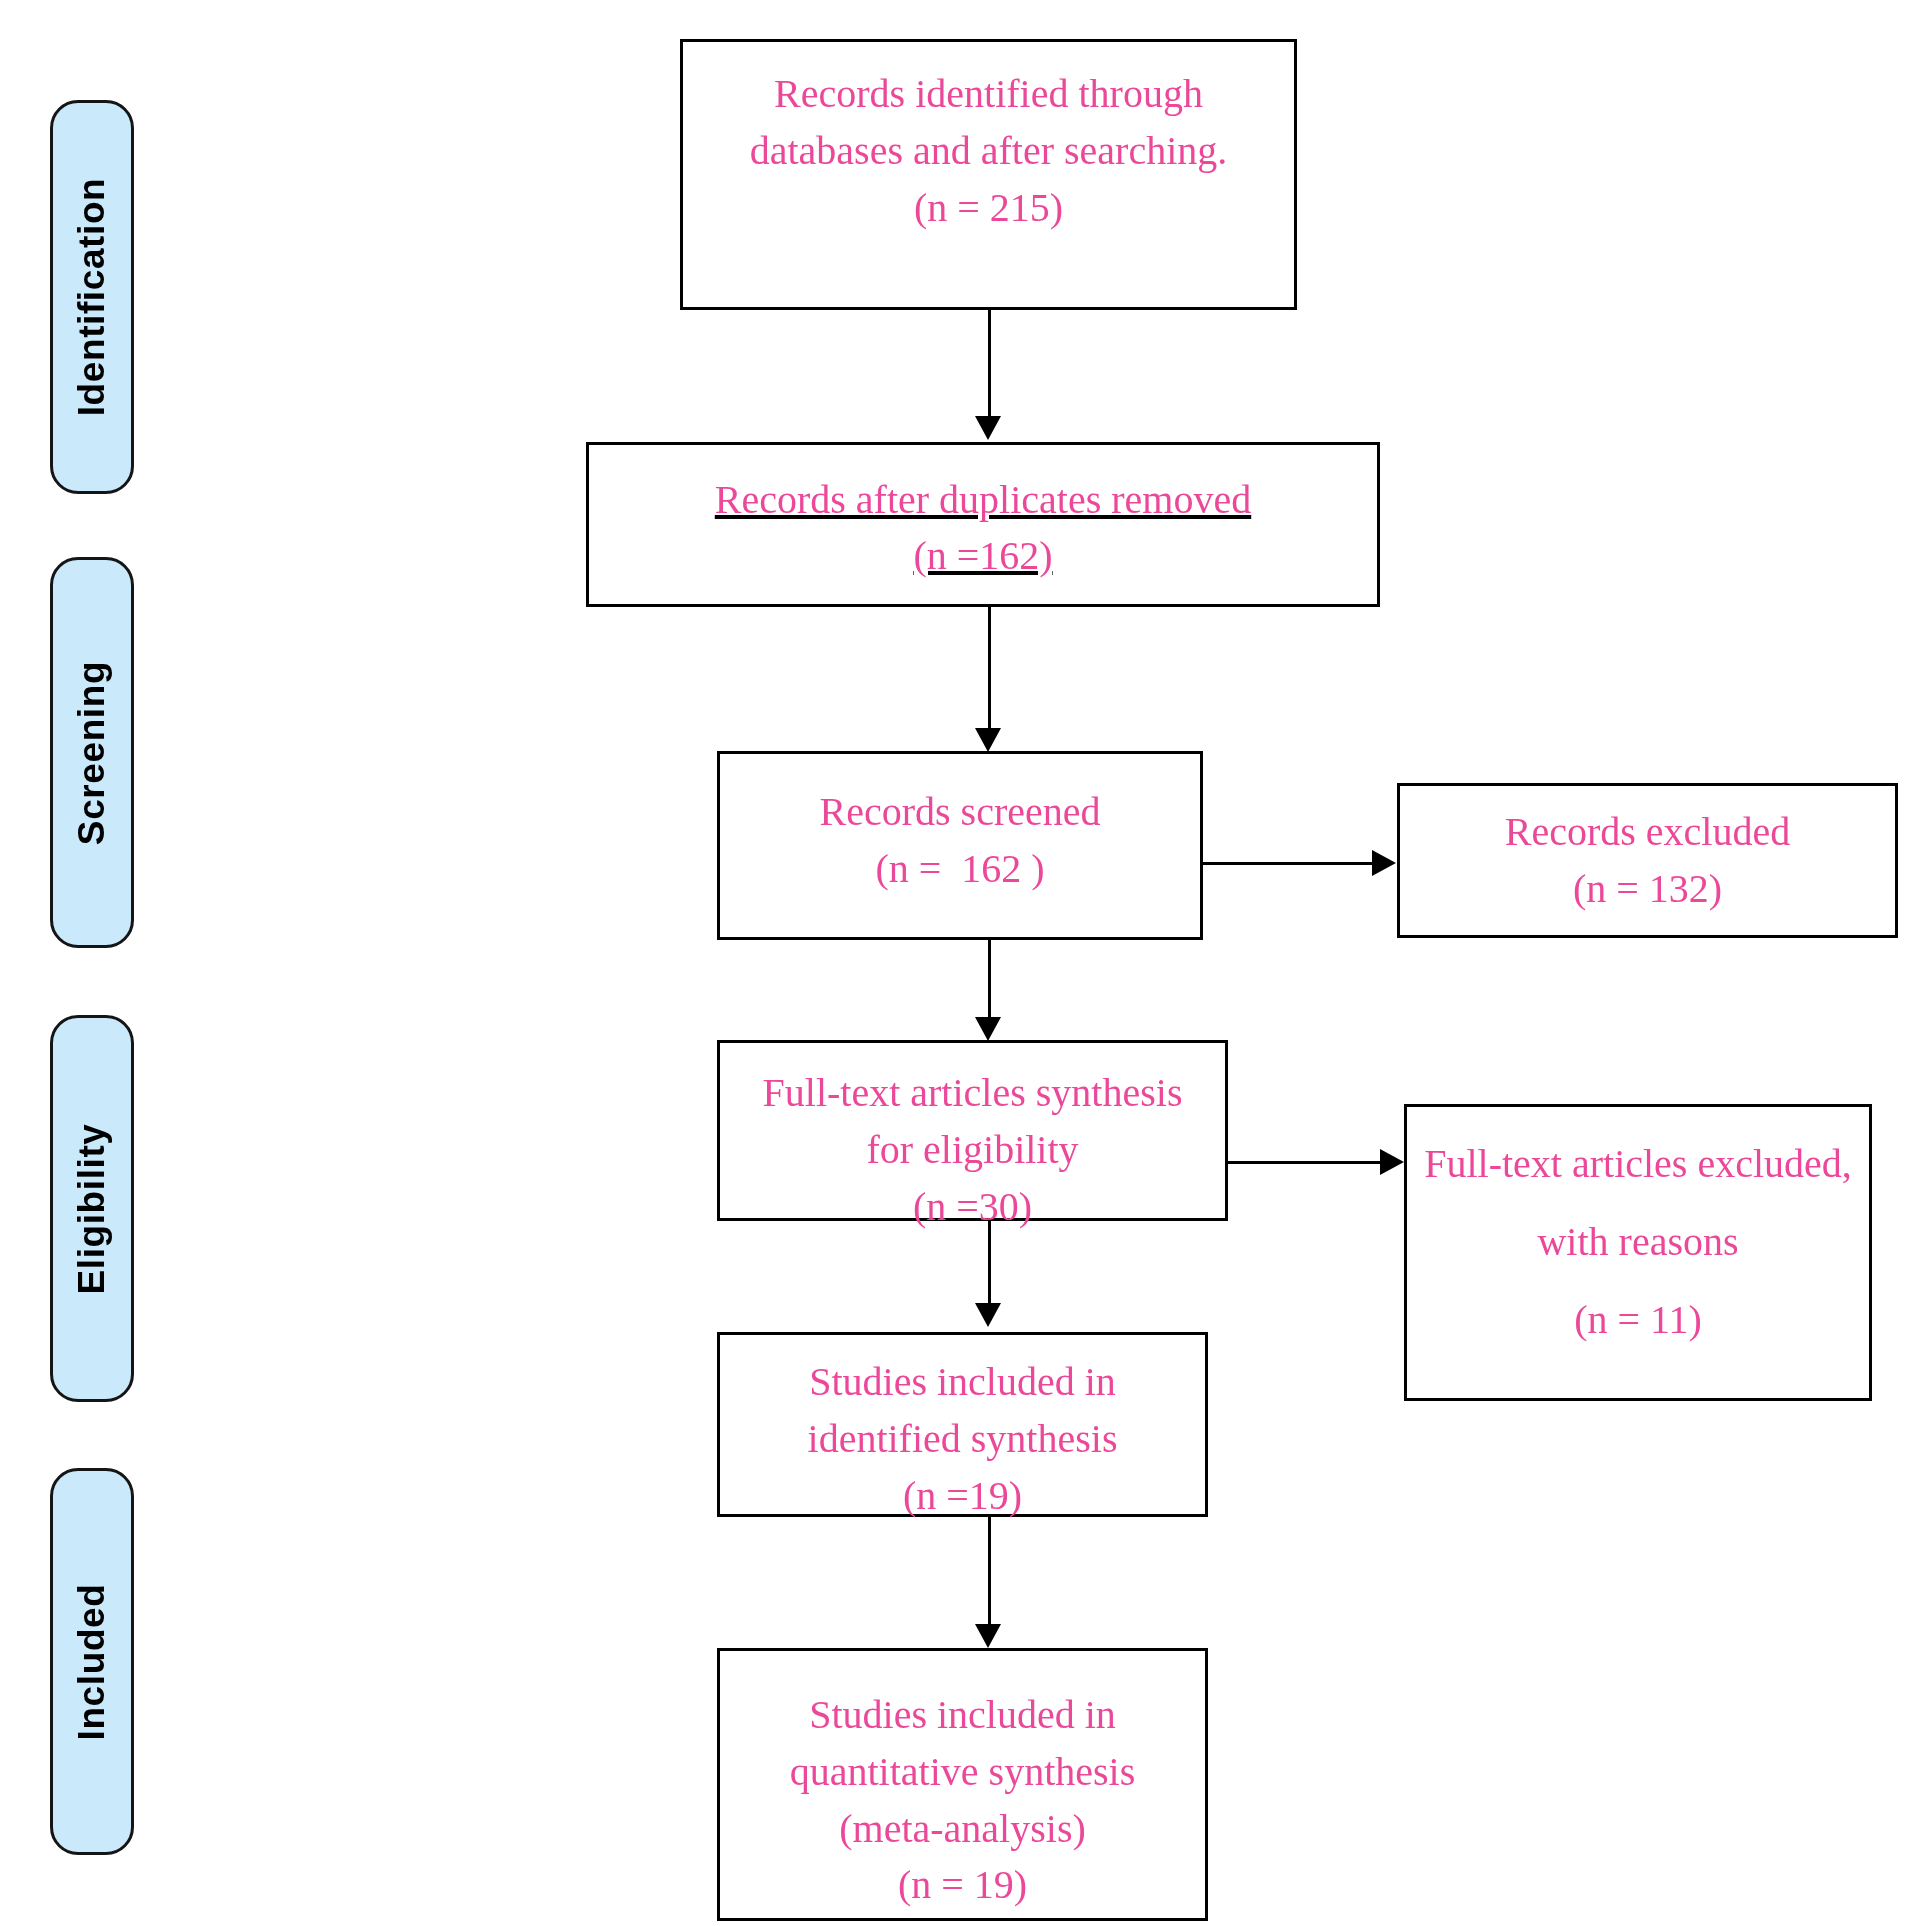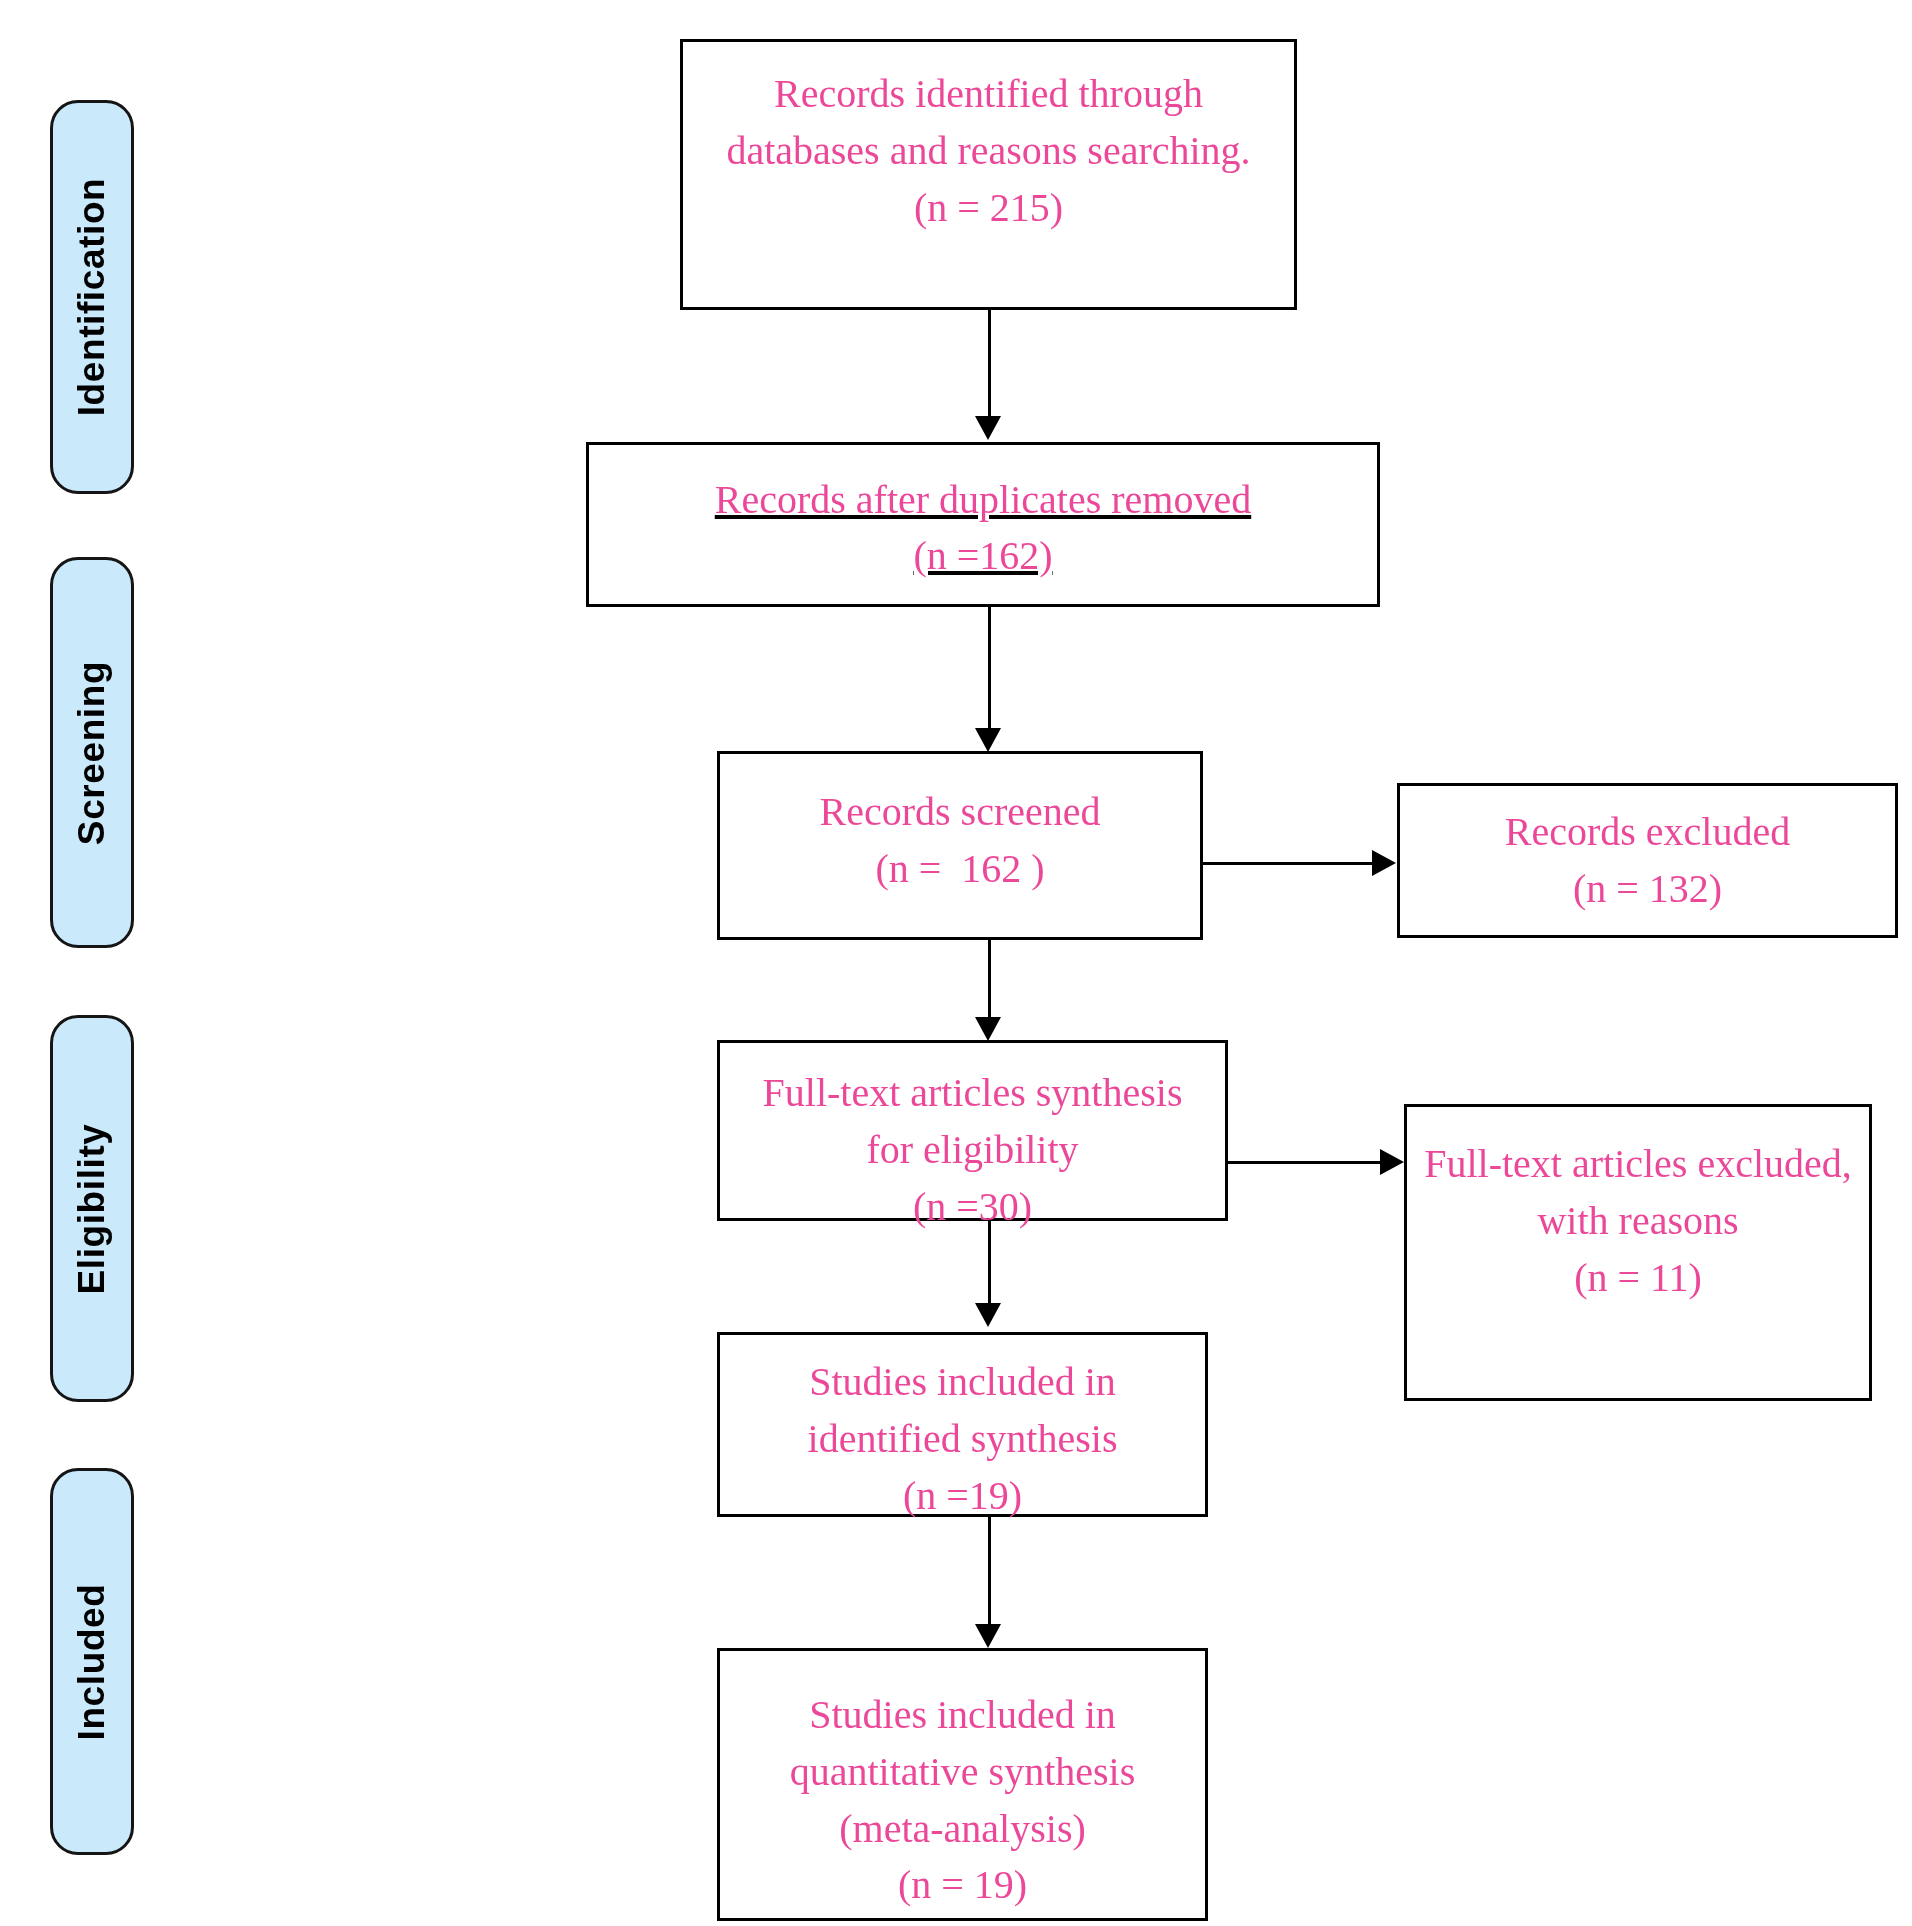--- a/index.html
+++ b/index.html
@@ -103,21 +103,21 @@
   <div class="stage-pill" style="left:50px; top:1015px; width:84px; height:387px;">
     <span class="stage-label">Eligibility</span>
   </div>
 
   <div class="stage-pill" style="left:50px; top:1468px; width:84px; height:387px;">
     <span class="stage-label">Included</span>
   </div>
 
   <div class="flow-box" style="left:680px; top:39px; width:617px; height:271px; justify-content:flex-start; padding-top:24px;">
     <div class="line">Records identified through</div>
-    <div class="line">databases and reasons searching.</div>
+    <div class="line">databases and after searching.</div>
     <div class="line">(n = 215)</div>
   </div>
 
   <div class="conn-v" style="left:988px; top:310px; height:108px;"></div>
   <div class="arrow-down" style="left:975px; top:416px;"></div>
 
   <div class="flow-box" style="left:586px; top:442px; width:794px; height:165px; justify-content:flex-start; padding-top:26.6px;text-decoration:underline;">
     <div class="line">Records after duplicates removed</div>
     <div class="line">(n =162)</div>
   </div>
@@ -143,21 +143,21 @@
 
   <div class="flow-box" style="left:717px; top:1040px; width:511px; height:181px; justify-content:flex-start; padding-top:22px;">
     <div class="line">Full-text articles synthesis</div>
     <div class="line">for eligibility</div>
     <div class="line">(n =30)</div>
   </div>
 
   <div class="conn-h" style="left:1228px; top:1161px; width:155px;"></div>
   <div class="arrow-right" style="left:1380px; top:1149px;"></div>
 
-  <div class="flow-box" style="left:1404px; top:1104px; width:468px; height:297px; justify-content:flex-start; padding-top:29px;">
+  <div class="flow-box" style="left:1404px; top:1104px; width:468px; height:297px; justify-content:flex-start; padding-top:29px;gap:21px;">
     <div class="line">Full-text articles excluded,</div>
     <div class="line">with reasons</div>
     <div class="line">(n = 11)</div>
   </div>
 
   <div class="conn-v" style="left:988px; top:1221px; height:85px;"></div>
   <div class="arrow-down" style="left:975px; top:1303px;"></div>
 
   <div class="flow-box" style="left:717px; top:1332px; width:491px; height:185px; justify-content:flex-start; padding-top:19.3px;">
     <div class="line">Studies included in</div>

